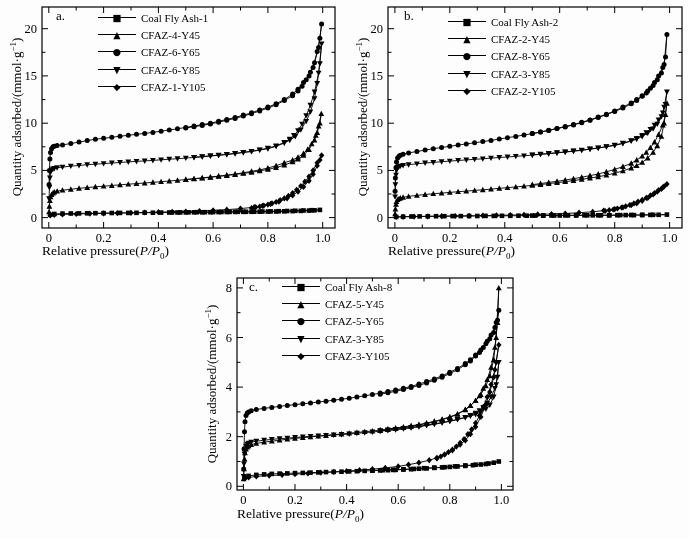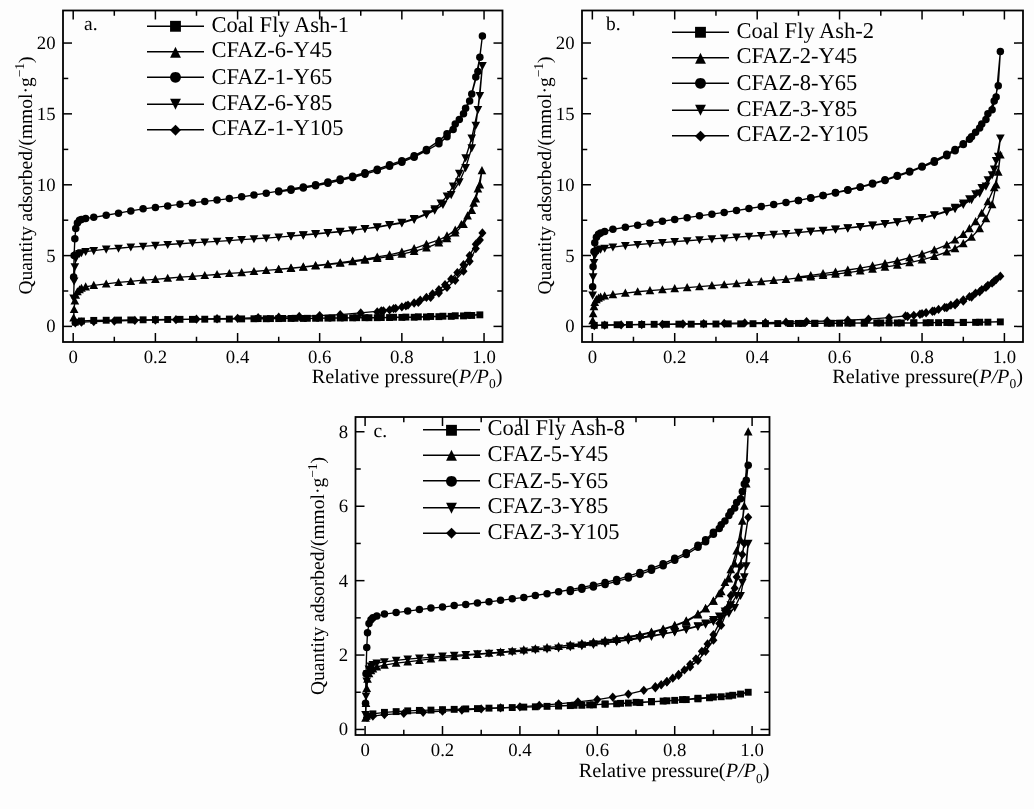--- a/index.html
+++ b/index.html
@@ -7,28 +7,28 @@
        font-family:"Liberation Serif",serif;position:relative;overflow:hidden;}
   .figure{position:absolute;left:0;top:0;width:689px;height:539px;}
   .panel{position:absolute;}
   .plot-svg{position:absolute;left:0;top:0;}
   svg text{font-family:"Liberation Serif",serif;font-size:12.5px;fill:#000;}
   svg text.xt{text-anchor:middle;}
   svg text.yt{text-anchor:end;}
   .panel-letter{position:absolute;font-size:13px;}
   .ylabel{position:absolute;height:16px;line-height:16px;text-align:center;
           transform:rotate(-90deg);font-size:13px;white-space:nowrap;}
-  .xlabel{position:absolute;text-align:right;font-size:13.5px;white-space:nowrap;}
+  .xlabel{position:absolute;text-align:left;font-size:13.5px;white-space:nowrap;}
   .legend{position:absolute;}
   .legend-row{display:flex;align-items:center;height:17.3px;white-space:nowrap;}
   .legend-marker{position:relative;width:38px;height:12px;flex:0 0 38px;margin-right:5px;}
   .legend-marker::before{content:"";position:absolute;left:0;right:0;top:5px;border-top:1.4px solid #000;}
   .legend-marker .g{position:absolute;left:50%;top:50%;transform:translate(-50%,-50%);
                     font-size:9.5px;line-height:9.5px;font-family:"DejaVu Sans",sans-serif;}
-  .legend-label{font-size:15px;}
+  .legend-label{font-size:11px;}
   sup,sub{font-size:9px;}
 </style>
 </head>
 <body>
 
 <div class="figure">
 
   <div class="panel" style="left:0;top:0;width:345px;height:268px;">
     <svg class="plot-svg" width="345" height="268">
         <rect x="42" y="7" width="293" height="221" fill="none" stroke="#000" stroke-width="1.2"></rect>
@@ -396,27 +396,27 @@
       <div class="legend-row">
         <span class="legend-marker">
             <span class="g">■</span>
           </span>
         <span class="legend-label">Coal Fly Ash-1</span>
       </div>
       <div class="legend-row">
         <span class="legend-marker">
             <span class="g">▲</span>
           </span>
-        <span class="legend-label">CFAZ-6-Y45</span>
+        <span class="legend-label">CFAZ-4-Y45</span>
       </div>
       <div class="legend-row">
         <span class="legend-marker">
             <span class="g">●</span>
           </span>
-        <span class="legend-label">CFAZ-1-Y65</span>
+        <span class="legend-label">CFAZ-6-Y65</span>
       </div>
       <div class="legend-row">
         <span class="legend-marker">
             <span class="g">▼</span>
           </span>
         <span class="legend-label">CFAZ-6-Y85</span>
       </div>
       <div class="legend-row">
         <span class="legend-marker">
             <span class="g">◆</span>

